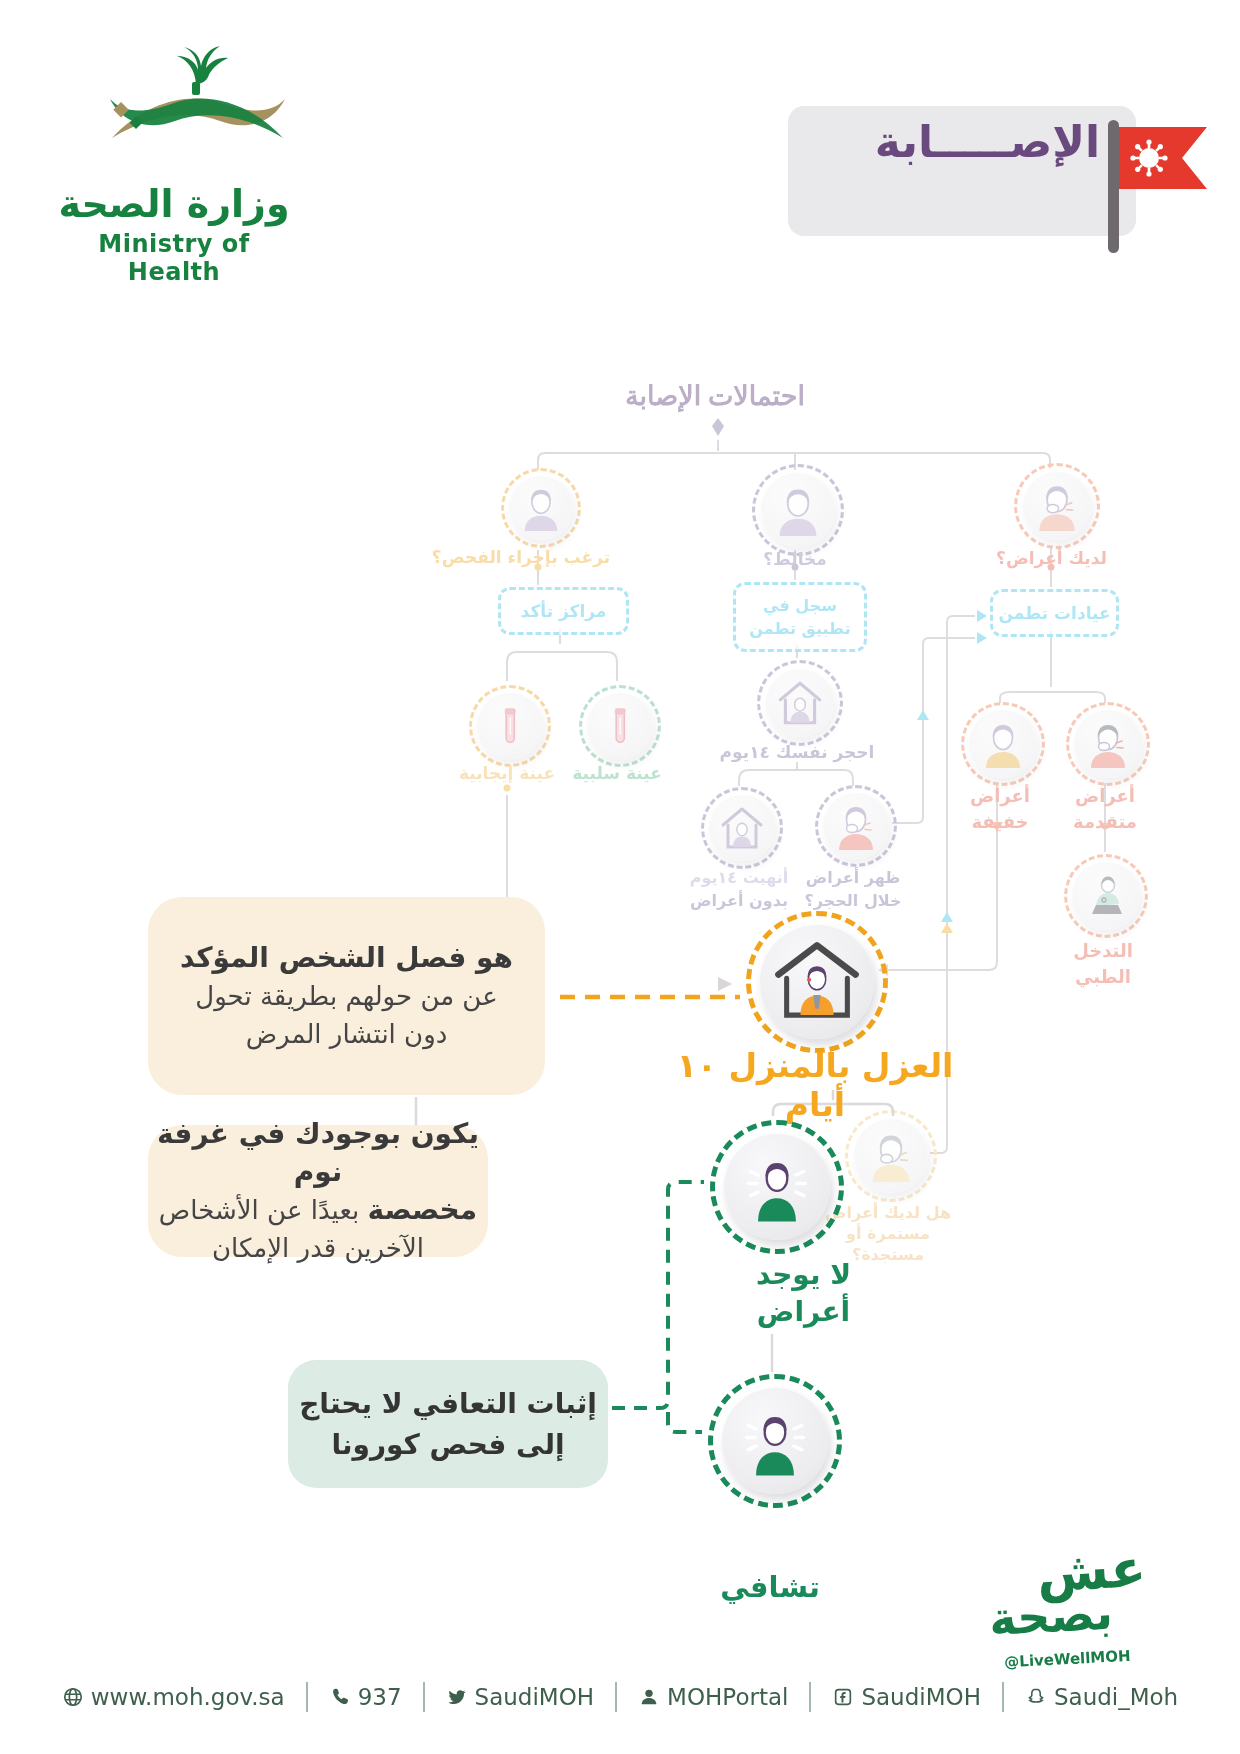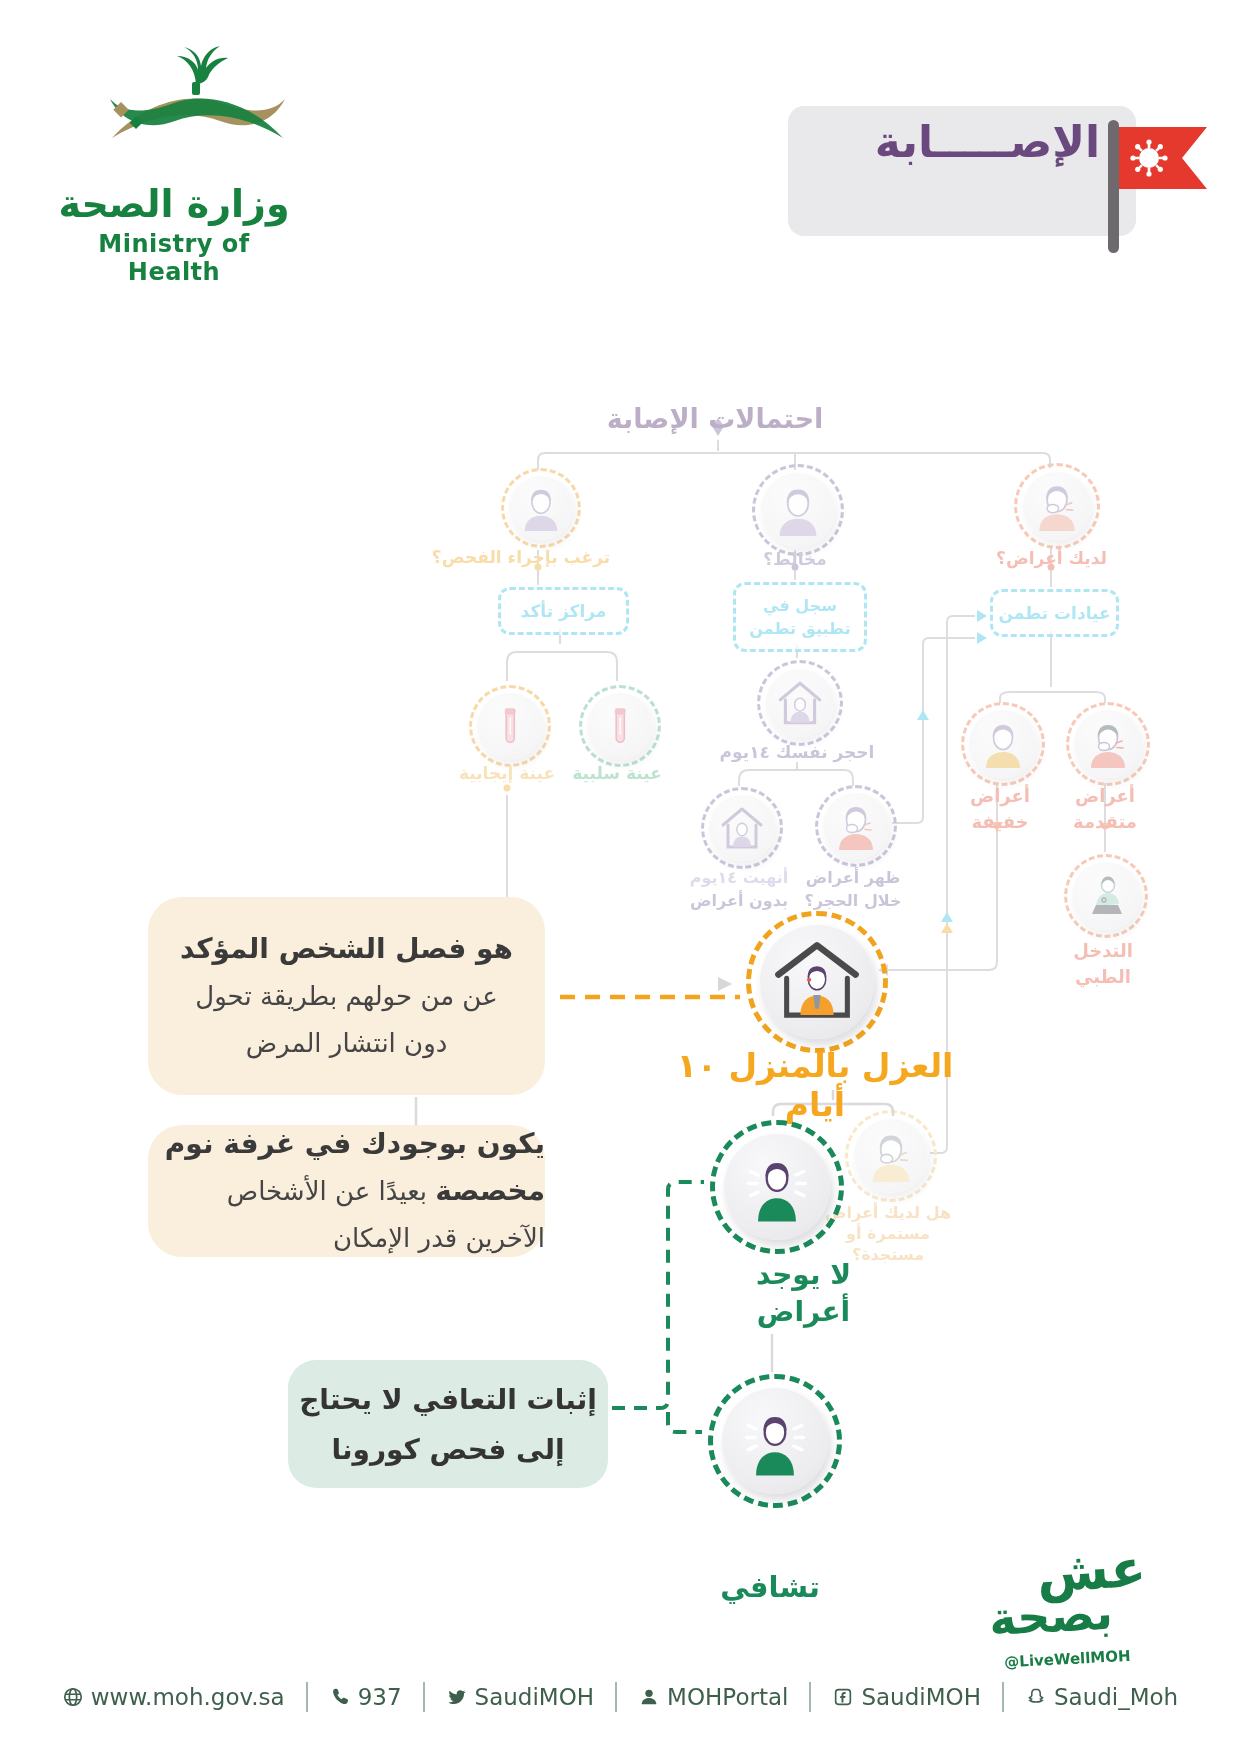--- a/index.html
+++ b/index.html
@@ -20,21 +20,21 @@
       background:radial-gradient(circle at 38% 28%,#f8f8fa 0%,#ececef 70%,#e3e3e7 100%);
       box-shadow:3px 6px 9px rgba(70,70,95,.18);display:flex;align-items:center;justify-content:center;}
   .big{border-width:5px;}
   .nlabel{position:absolute;text-align:center;font-weight:bold;direction:rtl;}
   .fbox{position:absolute;border:3px dashed #4fc8e8;border-radius:12px;background:rgba(255,255,255,.65);
         color:#4fc8e8;font-weight:bold;display:flex;align-items:center;justify-content:center;
         text-align:center;direction:rtl;}
   .faded{position:absolute;inset:0;opacity:.45;}
   
   .note{position:absolute;border-radius:34px;text-align:center;direction:rtl;
-        display:flex;flex-direction:column;justify-content:center;color:#454545;gap:9px;}
+        display:flex;flex-direction:column;justify-content:center;color:#454545;}
   .note .b{font-weight:bold;color:#3a3a3a;}
   
   .lw{color:#177c45;font-weight:bold;direction:rtl;}
   
   .footer{position:absolute;left:0;right:0;display:flex;align-items:center;justify-content:center;gap:13px;
           color:#3f5f4d;font-size:23px;}
   .fitem{display:flex;align-items:center;gap:7px;}
   .fsep{width:2px;height:30px;background:#7d9a89;opacity:.7;}
 </style>
 </head>
@@ -148,21 +148,21 @@
       <path d="M888 964 L878 970 L888 976 Z" fill="#b9b2b9"></path>
       <g fill="#4fc8e8">
         <path d="M977 610 L987 616 L977 622 Z"></path>
         <path d="M977 632 L987 638 L977 644 Z"></path>
         <path d="M917 720 L929 720 L923 710 Z"></path>
         <path d="M941 922 L953 922 L947 912 Z"></path>
       </g>
       <path d="M941 933 L953 933 L947 923 Z" fill="#f0b441"></path>
     </svg>
 
-    <div class="nlabel" style="left:565px;top:403px;width:300px;font-size:27px;color:#6b4d82;">احتمالات الإصابة</div>
+    <div class="nlabel" style="left:565px;top:380px;width:300px;font-size:27px;color:#6b4d82;font-family:Liberation Serif, serif;">احتمالات الإصابة</div>
 
     <div class="circle" style="left:501px;top:468px;width:74px;height:74px;border-color:#f0a93c;">
       <div class="inner">
           <svg width="46" height="46" style="--shirt:#b4a8cc;--hair:#9a8cb5;--line:#9a8cb5;">
             <use href="#i-bust"></use>
           </svg>
         </div>
     </div>
     <div class="nlabel" style="left:411px;top:547px;width:220px;font-size:17px;color:#f0b441;">ترغب بإجراء الفحص؟</div>
 
@@ -351,21 +351,21 @@
     </div>
   </div>
   <div class="nlabel" style="left:690px;top:1570px;width:160px;font-size:29px;color:#1b8a5a;">تشافي</div>
 
   <div class="note" style="left:148px;top:897px;width:397px;height:198px;background:#faeedd;font-size:26px;line-height:38px;">
     <div class="b" style="font-size:28px;">هو فصل الشخص المؤكد</div>
     <div>عن من حولهم بطريقة تحول</div>
     <div>دون انتشار المرض</div>
   </div>
 
-  <div class="note" style="left:148px;top:1125px;width:397px;height:132px;background:#faeedd;font-size:26px;line-height:38px;text-align:right;">
+  <div class="note" style="left:148px;top:1125px;width:340px;height:132px;background:#faeedd;font-size:26px;line-height:38px;">
     <div class="b" style="font-size:28px;">يكون بوجودك في غرفة نوم</div>
     <div>
       <span class="b" style="font-size:28px;">مخصصة</span><span> بعيدًا عن الأشخاص</span>
     </div>
     <div>الآخرين قدر الإمكان</div>
   </div>
 
   <div class="note" style="left:288px;top:1360px;width:320px;height:128px;background:#dcebe3;font-weight:bold;color:#343434;font-size:28px;line-height:41px;border-radius:28px;">
     <div>إثبات التعافي لا يحتاج</div>
     <div>إلى فحص كورونا</div>

